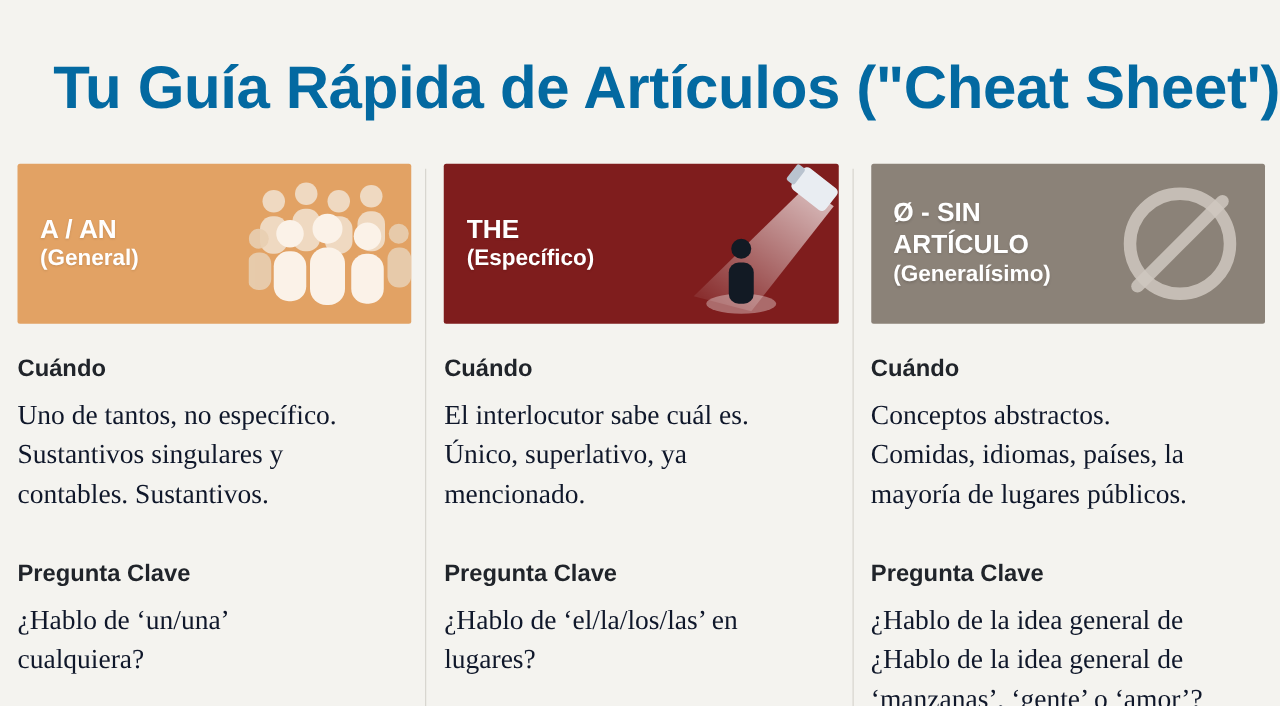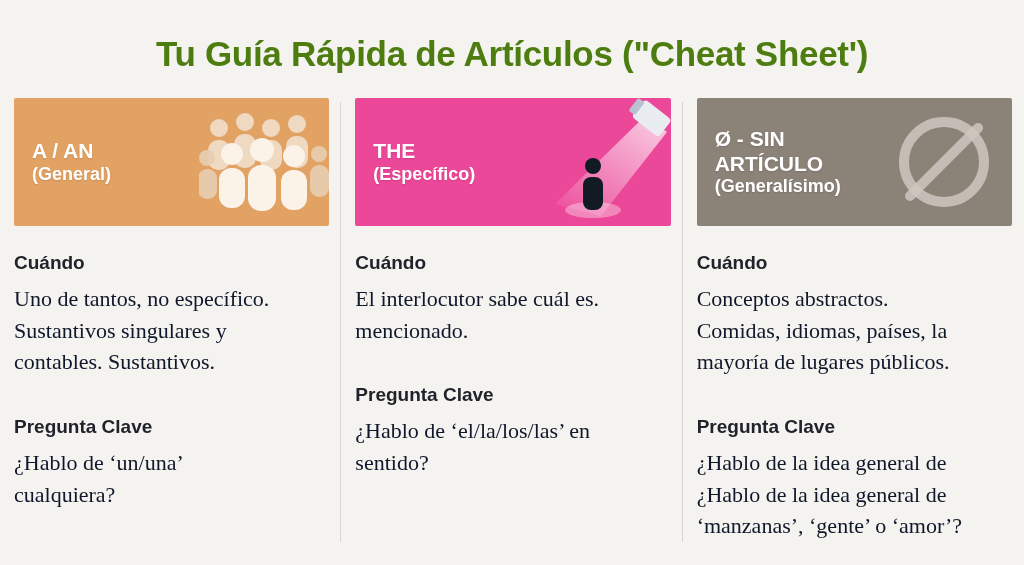--- a/index.html
+++ b/index.html
@@ -12,24 +12,24 @@
     height: 565px;
     overflow: hidden;
     font-family: "Liberation Serif", serif;
     color: #20242a;
     position: relative;
   }
 
   .page-title {
     font-family: "Liberation Sans", sans-serif;
     font-weight: bold;
-    font-size: 35px;
-    text-align: center;
+    font-size: 48px;
+    text-align: right;
     letter-spacing: -0.3px;
-    color: #4d7c0f;
+    color: #0369a1;
     padding-top: 11px;
     line-height: 1.15;
   }
 
   .columns {
     display: flex;
     flex-direction: row;
     align-items: flex-start;
     margin-top: 21px;
     padding: 0 0 0 0;
@@ -55,21 +55,21 @@
     position: relative;
     height: 128px;
     border-radius: 2px;
     overflow: hidden;
     display: flex;
     align-items: center;
     padding-left: 18px;
     box-sizing: border-box;
   }
   .banner-a  { background: #e2a264; }
-  .banner-the{ background: #ec4899; }
+  .banner-the{ background: #7f1d1d; }
   .banner-no { background: #8b8278; }
 
   .banner-text {
     font-family: "Liberation Sans", sans-serif;
     font-weight: bold;
     font-size: 21px;
     line-height: 1.18;
     color: #ffffff;
     z-index: 3;
     position: relative;
@@ -188,27 +188,28 @@
       </div>
       <div class="banner-text">
         <div>THE</div>
         <div class="sub">(Específico)</div>
       </div>
     </div>
 
     <div class="section-head">Cuándo</div>
     <div class="body-text">
       <div>El interlocutor sabe cuál es.</div>
+      <div>Único, superlativo, ya</div>
       <div>mencionado.</div>
     </div>
 
     <div class="section-head second">Pregunta Clave</div>
     <div class="body-text">
       <div>¿Hablo de ‘el/la/los/las’ en</div>
-      <div>sentido?</div>
+      <div>lugares?</div>
     </div>
   </div>
 
   <div class="col">
     <div class="banner banner-no">
       <div class="banner-art">
         <svg viewBox="0 0 130 128" width="130" height="128" aria-hidden="true">
           <circle cx="62" cy="64" r="40" fill="none" stroke="#cfc8c0" stroke-width="10" opacity="0.85"></circle>
           <line x1="28" y1="98" x2="96" y2="30" stroke="#cfc8c0" stroke-width="10" opacity="0.85" stroke-linecap="round"></line>
         </svg>

